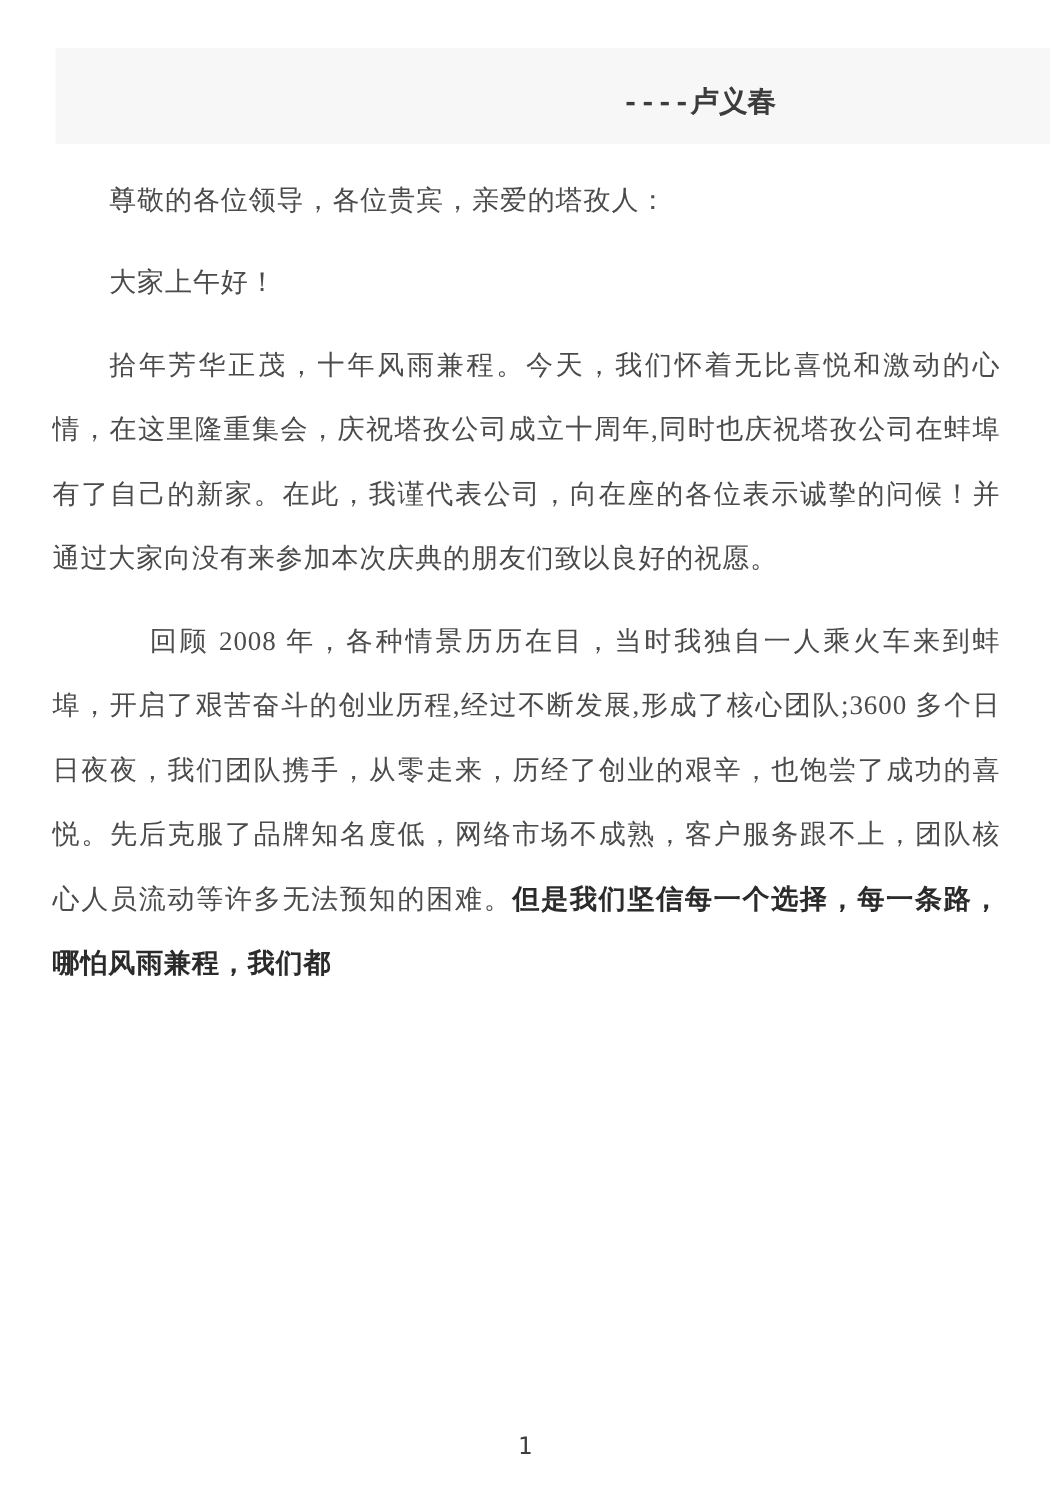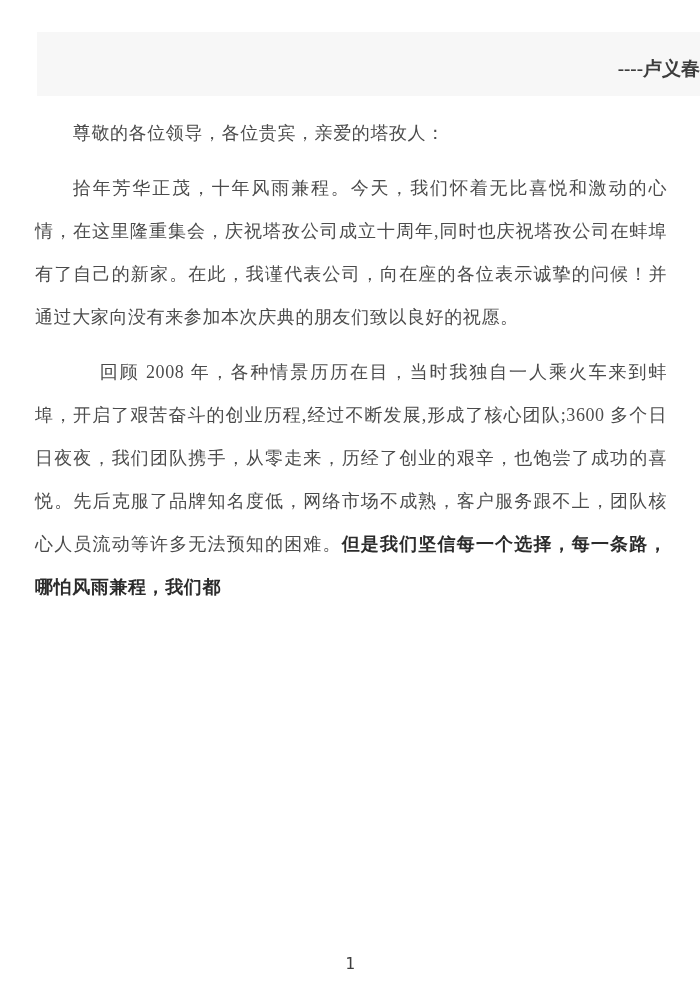--- a/index.html
+++ b/index.html
@@ -45,27 +45,28 @@
   }
   .doc-title{
     text-align:center;
     font-size:24px;
     line-height:30px;
     font-weight:bold;
     color:var(--title-text);
     letter-spacing:1px;
   }
   .doc-author{
-    text-align:right;
+    text-align:center;
     padding-left:195px;
     margin-top:12px;
     font-size:19px;
     line-height:24px;
     font-weight:bold;
     color:var(--title-text);
+    font-family:Liberation Mono, monospace;
   }
   .content{
     position:relative;
     z-index:1;
     margin:16px 33px 0 35px;
     color:var(--body-text);
   }
   .content p{
     font-size:18px;
     line-height:43px;
@@ -97,19 +98,20 @@
 
 <div class="page">
 
 
   <div class="title-block">
     <div class="doc-author">----卢义春</div>
   </div>
 
   <div class="content">
     <p>尊敬的各位领导，各位贵宾，亲爱的塔孜人：</p>
+    <p>大家上午好！</p>
     <p>拾年芳华正茂，十年风雨兼程。今天，我们怀着无比喜悦和激动的心情，在这里隆重集会，庆祝塔孜公司成立十周年,同时也庆祝塔孜公司在蚌埠有了自己的新家。在此，我谨代表公司，向在座的各位表示诚挚的问候！并通过大家向没有来参加本次庆典的朋友们致以良好的祝愿。</p>
     <p class="deep-indent"><span>回顾 2008 年，各种情景历历在目，当时我独自一人乘火车来到蚌埠，开启了艰苦奋斗的创业历程,经过不断发展,形成了核心团队;3600 多个日日夜夜，我们团队携手，从零走来，历经了创业的艰辛，也饱尝了成功的喜悦。先后克服了品牌知名度低，网络市场不成熟，客户服务跟不上，团队核心人员流动等许多无法预知的困难。</span><b>但是我们坚信每一个选择，每一条路，哪怕风雨兼程，我们都</b></p>
   </div>
 
   <div class="page-number">1</div>
 
 </div>
 
 </body></html>

